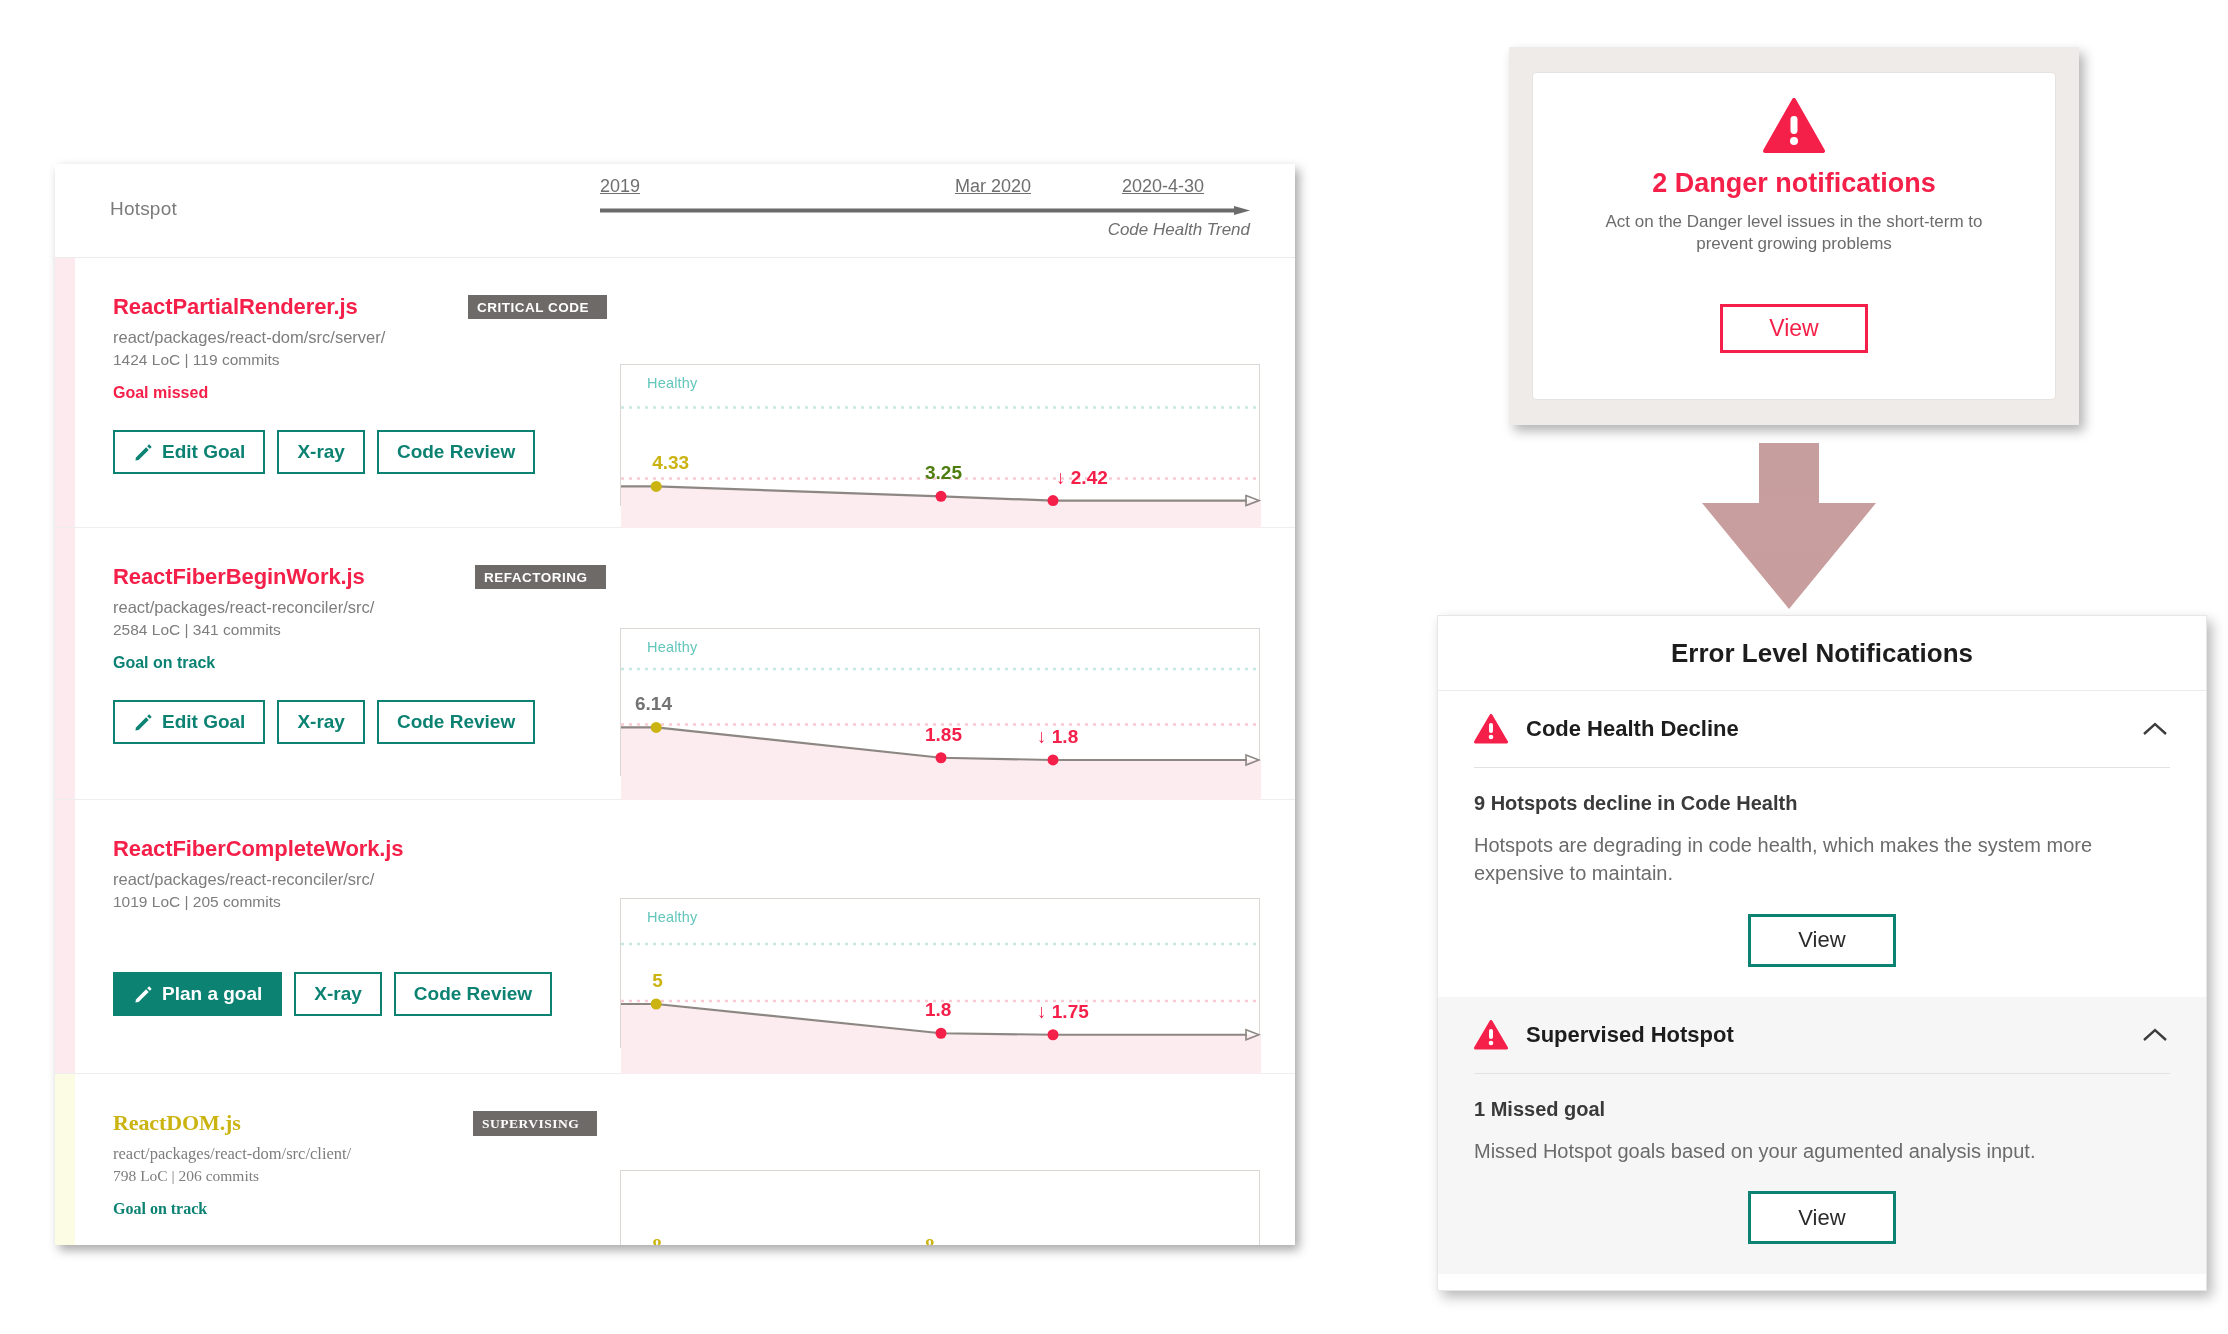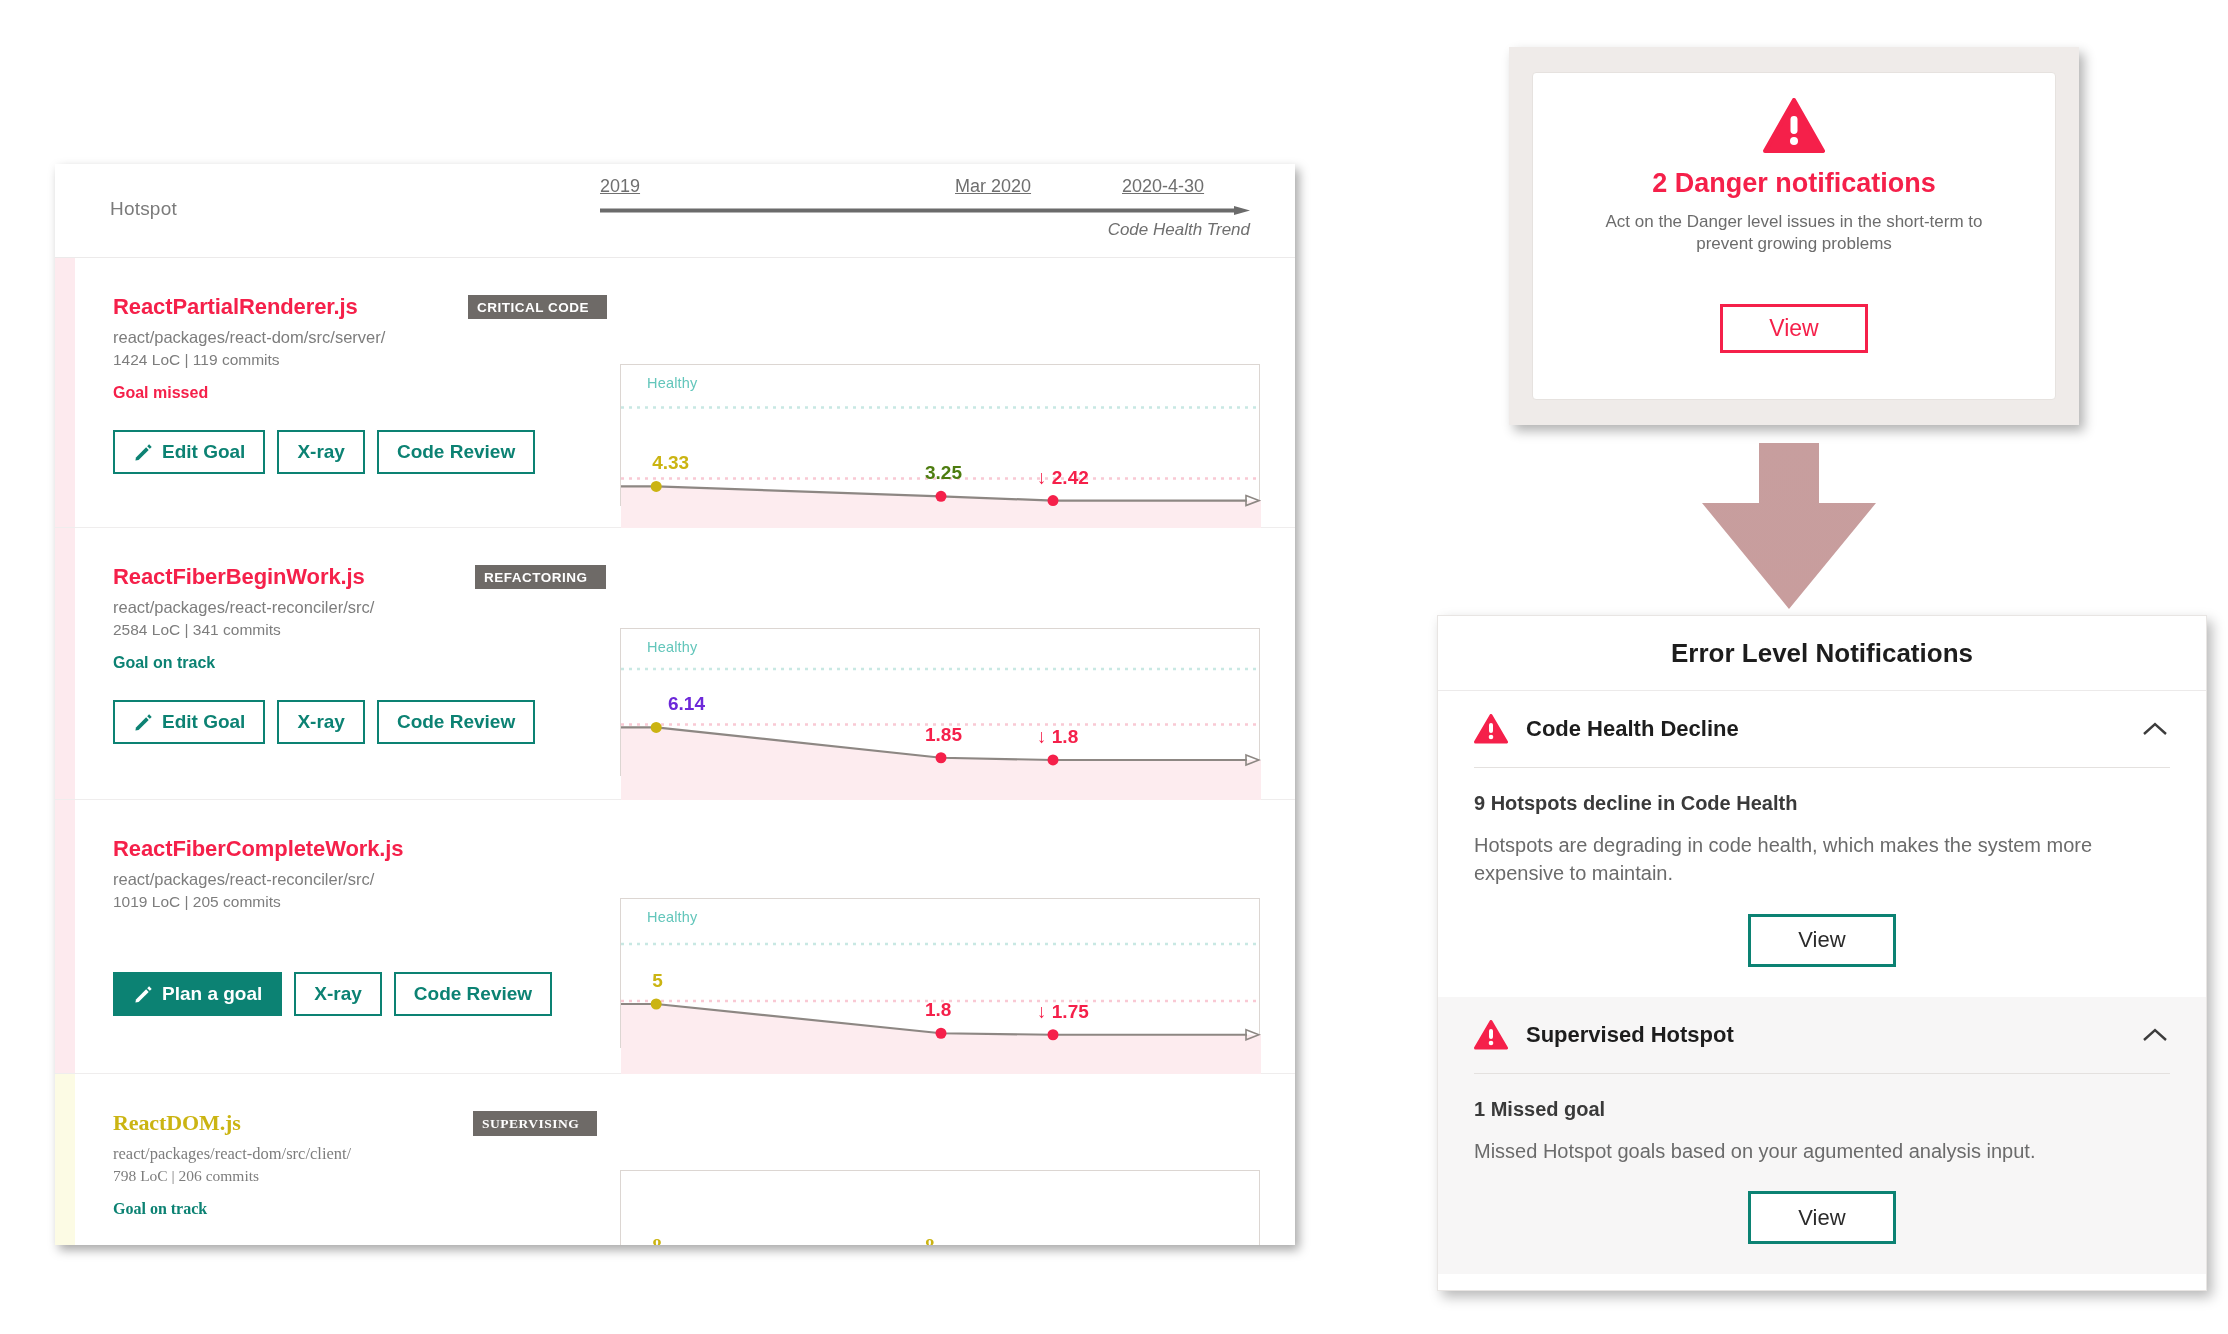--- a/index.html
+++ b/index.html
@@ -234,21 +234,21 @@
       <line x1="0" y1="42.6" x2="640" y2="42.6" stroke="#c8e8e3" stroke-width="2.5" stroke-dasharray="3 5"></line>
       <line x1="0" y1="113.60000000000001" x2="640" y2="113.60000000000001" stroke="#f9c9d4" stroke-width="2.5" stroke-dasharray="3 5"></line>
       <polyline points="0,121.41 35.2,121.41 320,131.35 432,135.60999999999999 626,135.60999999999999" fill="none" stroke="#8d8783" stroke-width="2.2"></polyline>
       <polygon points="625,130.60999999999999 638,135.60999999999999 625,140.60999999999999" fill="none" stroke="#8d8783" stroke-width="1.6"></polygon>
       <circle cx="35.2" cy="121.41" r="5.5" fill="#cbb412"></circle>
                   <circle cx="320" cy="131.35" r="5.5" fill="#f5204a"></circle>
                   <circle cx="432" cy="135.60999999999999" r="5.5" fill="#f5204a"></circle>
     </svg>
         <div class="pt-label" style="left:31.200000000000003px;top:87.41px;color:#cbb412"><span>4.33</span></div>
                 <div class="pt-label" style="left:304px;top:97.35px;color:#4d7c0f"><span>3.25</span></div>
-                <div class="pt-label" style="left:416px;top:101.60999999999999px;color:#f5204a">↓&nbsp;<span>2.42</span></div>
+                <div class="pt-label" style="left:435px;top:101.60999999999999px;color:#f5204a">↓&nbsp;<span>2.42</span></div>
       </div>
     </div>
     </div>
         </div>
         <div class="hs-row" style="height: 272px;">
           <div class="stripe" style="background:#fdeaee"></div>
           <div class="row-body">
       <div class="file-name" style="color:#f5204a">ReactFiberBeginWork.js</div>
       <div class="badge" style="left:400px">REFACTORING</div>
       <div class="meta-path">react/packages/react-reconciler/src/</div>
@@ -272,21 +272,21 @@
     <svg class="chart-svg" width="640" height="188" viewBox="0 0 640 188">
       <polygon points="0,98.42 35.2,98.42 320,128.76 432,130.98 640,130.98 640,184 0,184" fill="#fdecef"></polygon>
       <line x1="0" y1="39.96" x2="640" y2="39.96" stroke="#c8e8e3" stroke-width="2.5" stroke-dasharray="3 5"></line>
       <line x1="0" y1="95.46000000000001" x2="640" y2="95.46000000000001" stroke="#f9c9d4" stroke-width="2.5" stroke-dasharray="3 5"></line>
       <polyline points="0,98.42 35.2,98.42 320,128.76 432,130.98 626,130.98" fill="none" stroke="#8d8783" stroke-width="2.2"></polyline>
       <polygon points="625,125.97999999999999 638,130.98 625,135.98" fill="none" stroke="#8d8783" stroke-width="1.6"></polygon>
       <circle cx="35.2" cy="98.42" r="5.5" fill="#cbb412"></circle>
                   <circle cx="320" cy="128.76" r="5.5" fill="#f5204a"></circle>
                   <circle cx="432" cy="130.98" r="5.5" fill="#f5204a"></circle>
     </svg>
-        <div class="pt-label" style="left:47px;top:64.42px;color:#6d28d9"><span>6.14</span></div>
+        <div class="pt-label" style="left:14px;top:64.42px;color:#737373"><span>6.14</span></div>
                 <div class="pt-label" style="left:304px;top:94.75999999999999px;color:#f5204a"><span>1.85</span></div>
                 <div class="pt-label" style="left:416px;top:96.97999999999999px;color:#f5204a">↓&nbsp;<span>1.8</span></div>
       </div>
     </div>
     </div>
         </div>
         <div class="hs-row" style="height: 274px;">
           <div class="stripe" style="background:#fdeaee"></div>
           <div class="row-body">
       <div class="file-name" style="color:#f5204a">ReactFiberCompleteWork.js</div>

